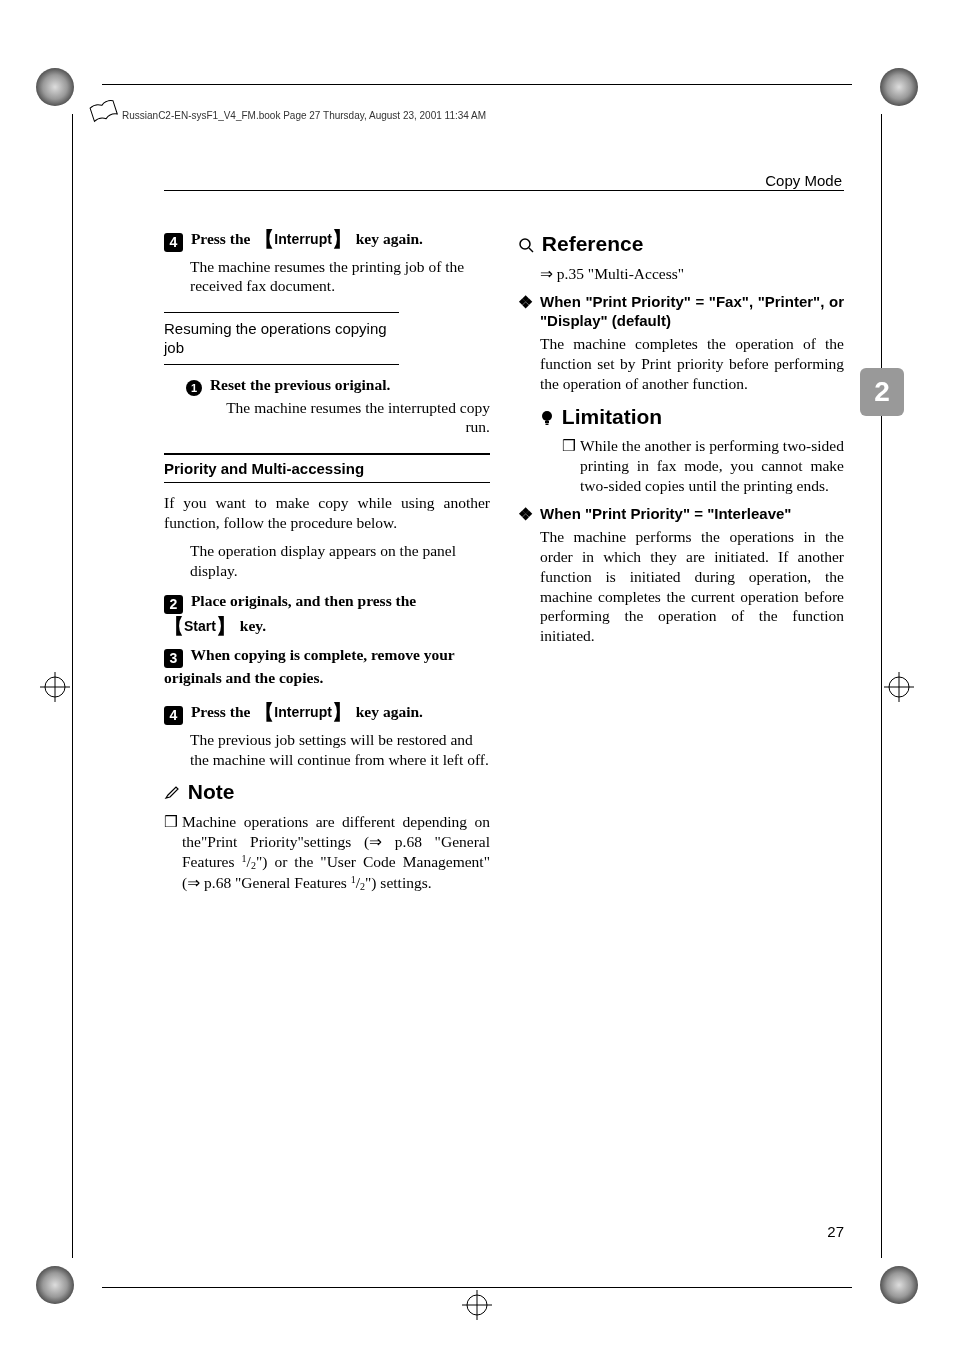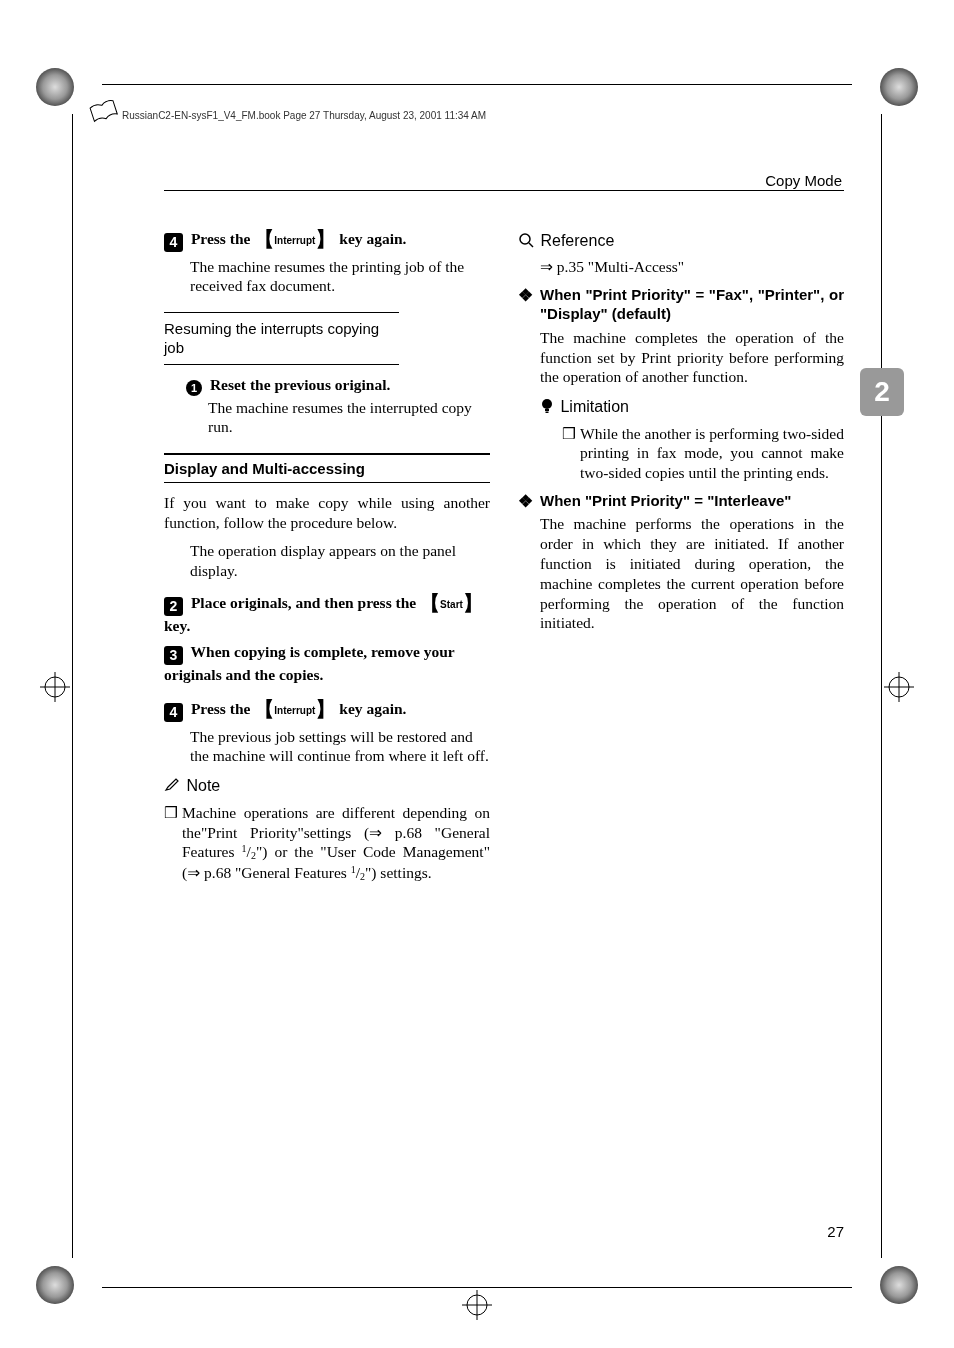--- a/index.html
+++ b/index.html
@@ -101,21 +101,21 @@
   .step-line {
     font-weight: bold;
     margin: 6px 0 4px 0;
   }
   .step-body {
     margin: 0 0 10px 26px;
   }
   .key {
     font-family: Arial, sans-serif;
     font-weight: bold;
-    font-size: 10px;
+    font-size: 14px;
   }
   .bracket { font-size: 20px; font-weight: bold; vertical-align: -2px; }
   .sub-heading-box {
     border-top: 1px solid #000;
     border-bottom: 1px solid #000;
     padding: 6px 0;
     margin: 16px 0 10px 0;
     font-family: Arial, sans-serif;
     font-size: 15px;
     width: 72%;
@@ -129,35 +129,36 @@
     font-size: 11px; line-height: 16px; text-align: center;
     vertical-align: -2px;
     margin-right: 4px;
   }
   .sub-step {
     margin: 4px 0 2px 22px;
     font-weight: bold;
   }
   .sub-body {
     margin: 2px 0 8px 44px;
+    text-align: right;
   }
   .section-heading {
     font-family: Arial, sans-serif;
     font-weight: bold;
     font-size: 15px;
     border-top: 2px solid #000;
     border-bottom: 1px solid #000;
     padding: 4px 0;
     margin: 16px 0 10px 0;
   }
   .para { margin: 8px 0; text-align: justify; }
   .note-head, .ref-head, .lim-head {
     font-family: Arial, sans-serif;
-    font-weight: normal;
-    font-size: 16px;
+    font-weight: bold;
+    font-size: 21px;
     margin: 10px 0 4px 0;
   }
   .icon-pencil, .icon-magnify, .icon-bulb, .icon-diamond {
     display: inline-block;
     vertical-align: -2px;
     margin-right: 2px;
   }
   .bullet-item {
     margin: 2px 0 6px 18px;
     text-align: justify;
@@ -282,29 +283,29 @@
     <div class="columns">
 
       <div class="col">
 
         <div class="step-line">
           <span class="step-num">4</span>
           <span>Press the </span><span class="bracket">【</span><span class="key">Interrupt</span><span class="bracket">】</span><span> key again.</span>
         </div>
         <div class="step-body">The machine resumes the printing job of the received fax document.</div>
 
-        <div class="sub-heading-box">Resuming the interrupts copying job</div>
+        <div class="sub-heading-box">Resuming the operations copying job</div>
 
         <div class="sub-step">
           <span class="circ-num">1</span>
           <span>Reset the previous original.</span>
         </div>
         <div class="sub-body" style="font-weight:normal">The machine resumes the interrupted copy run.</div>
 
-        <div class="section-heading">Display and Multi-accessing</div>
+        <div class="section-heading">Priority and Multi-accessing</div>
 
         <div class="para">If you want to make copy while using another function, follow the procedure below.</div>
 
         <div class="step-body">The operation display appears on the panel display.</div>
 
         <div class="step-line">
           <span class="step-num">2</span>
           <span>Place originals, and then press the </span><span class="bracket">【</span><span class="key">Start</span><span class="bracket">】</span><span> key.</span>
         </div>
 

